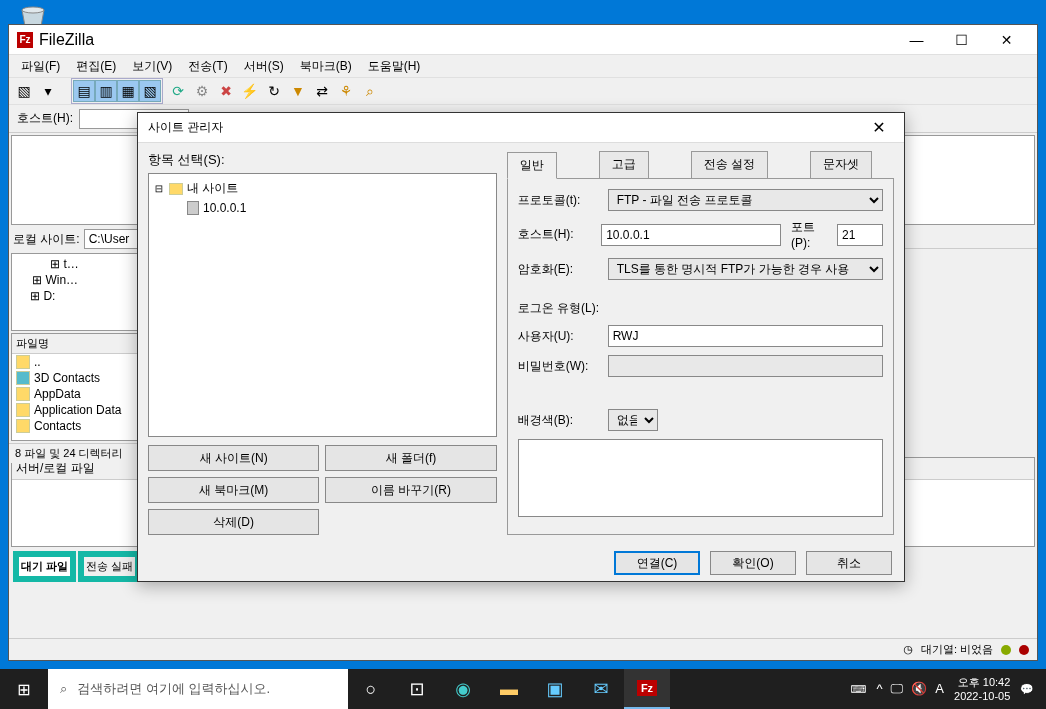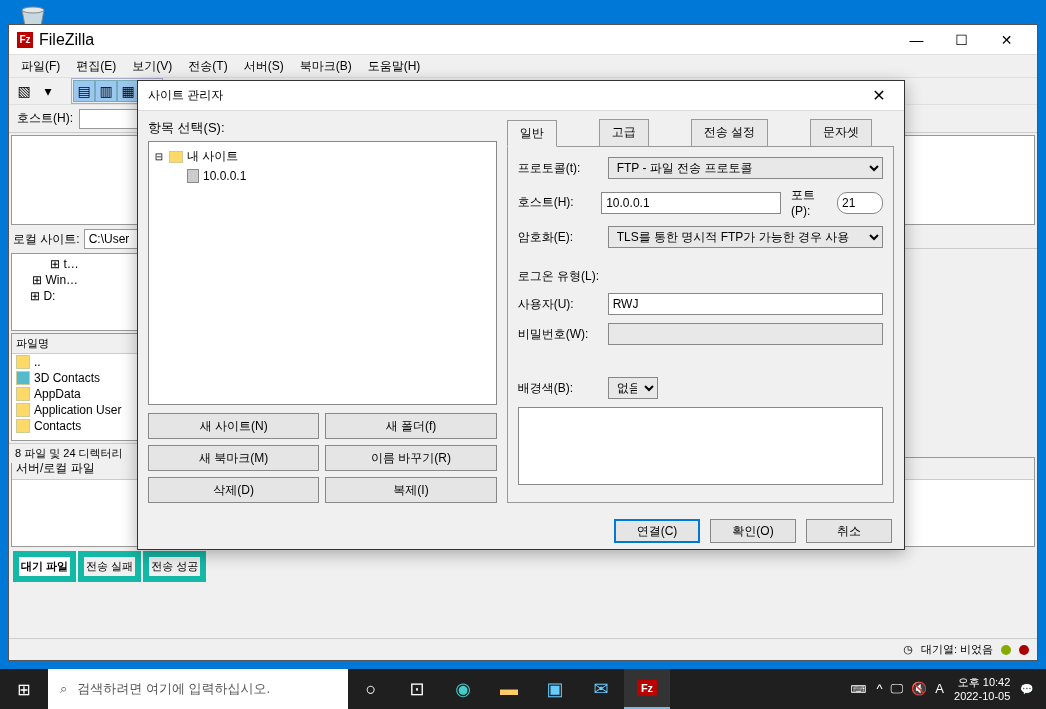--- a/index.html
+++ b/index.html
@@ -47,21 +47,21 @@
     .transfer-header { padding: 2px 4px; font-size: 12px; background: #f0f0f0; border-bottom: 1px solid #ccc; }
     
     .bottom-tabs { display: flex; padding: 2px 4px; gap: 2px; font-size: 11px; }
     .bottom-tab { padding: 2px 2px; border: 6px solid #14b8a6; background: #f0f0f0; }
     .bottom-tab.active { background: #fff; font-weight: bold; }
     
     .statusbar { position: absolute; bottom: 0; left: 0; right: 0; height: 22px; background: #f0f0f0; border-top: 1px solid #ccc; display: flex; align-items: center; justify-content: flex-end; padding: 0 8px; font-size: 11px; gap: 8px; }
     .status-dot { width: 10px; height: 10px; border-radius: 50%; display: inline-block; }
     
     
-    .dialog { position: absolute; left: 137px; top: 80px; width: 768px; height: 470px; background: #f0f0f0; border: 1px solid #333; box-shadow: 0 4px 16px rgba(0,0,0,0.3); z-index: 100; }
+    .dialog { position: absolute; left: 137px; top: 112px; width: 768px; height: 470px; background: #f0f0f0; border: 1px solid #333; box-shadow: 0 4px 16px rgba(0,0,0,0.3); z-index: 100; }
     .dlg-titlebar { height: 30px; background: #fff; display: flex; align-items: center; padding: 0 10px; border-bottom: 1px solid #ddd; }
     .dlg-title { flex: 1; font-size: 12px; }
     .dlg-close { width: 30px; height: 30px; display: flex; align-items: center; justify-content: center; font-size: 16px; cursor: default; }
     
     .dlg-body { display: flex; padding: 8px 10px; gap: 10px; height: 400px; }
     .dlg-left { width: 380px; display: flex; flex-direction: column; }
     .dlg-left-label { font-size: 13px; margin-bottom: 4px; }
     .site-tree { flex: 1; background: #fff; border: 1px solid #888; padding: 4px; font-size: 12px; overflow: auto; }
     .site-tree-item { padding: 2px 0; display: flex; align-items: center; gap: 4px; }
     .tree-toggle { width: 12px; text-align: center; font-size: 10px; }
@@ -78,21 +78,21 @@
     .dlg-tab { padding: 4px 12px; border: 1px solid #999; border-bottom: none; background: #e8e8e8; margin-right: 2px; cursor: default; }
     .dlg-tab.active { background: #f0f0f0; border-bottom: 1px solid #f0f0f0; position: relative; top: 1px; }
     .dlg-tab-content { border: 1px solid #999; padding: 10px; flex: 1; background: #f0f0f0; }
     
     .form-row { display: flex; align-items: center; margin-bottom: 8px; font-size: 12px; gap: 6px; }
     .form-label { width: 84px; }
     .form-row select, .form-row input { height: 22px; border: 1px solid #888; padding: 0 4px; font-size: 12px; background: #fff; }
     .form-row select { background: #e8e8e8; }
     .form-row .wide { flex: 1; }
     .form-row .host-input { width: 194px; }
-    .form-row .port-input { width: 46px; border-radius: 10px; }
+    .form-row .port-input { width: 46px; }
     .port-label { margin-left: 4px; }
     .form-sep { height: 12px; }
     
     .bgcolor-row select { width: 50px; }
     .memo-label { font-size: 12px; margin-bottom: 4px; }
     .memo-area { height: 78px; border: 1px solid #888; background: #fff; overflow-y: scroll; }
     
     .dlg-footer { padding: 8px 12px; display: flex; justify-content: flex-end; gap: 10px; }
     .dlg-footer button { width: 86px; height: 24px; font-size: 12px; border: 1px solid #888; background: #e5e5e5; cursor: default; }
     .dlg-footer button.primary { border: 2px solid #0078d7; }
@@ -192,21 +192,21 @@
         <div class="file-row">
             <span class="folder-icon" style="background:#5bc"></span>
             <span>3D Contacts</span>
           </div>
         <div class="file-row">
             <span class="folder-icon"></span>
             <span>AppData</span>
           </div>
         <div class="file-row">
             <span class="folder-icon"></span>
-            <span>Application User</span>
+            <span>Application Data</span>
           </div>
         <div class="file-row">
             <span class="folder-icon"></span>
             <span>Contacts</span>
           </div>
       </div>
       <div class="file-status">8 파일 및 24 디렉터리</div>
     </div>
     <div class="pane-right">
       <div class="right-header">
@@ -253,21 +253,20 @@
           <span class="site-server-icon"></span>
           <span>10.0.0.1</span>
         </div>
       </div>
       <div class="dlg-left-btns">
         <button>새 사이트(N)</button>
         <button>새 폴더(f)</button>
         <button>새 북마크(M)</button>
         <button>이름 바꾸기(R)</button>
         <button>삭제(D)</button>
-        <button>복제(I)</button>
       </div>
     </div>
     <div class="dlg-right">
       <div class="dlg-tabs">
         <div class="dlg-tab active">일반</div>
         <div class="dlg-tab">고급</div>
         <div class="dlg-tab">전송 설정</div>
         <div class="dlg-tab">문자셋</div>
       </div>
       <div class="dlg-tab-content">

